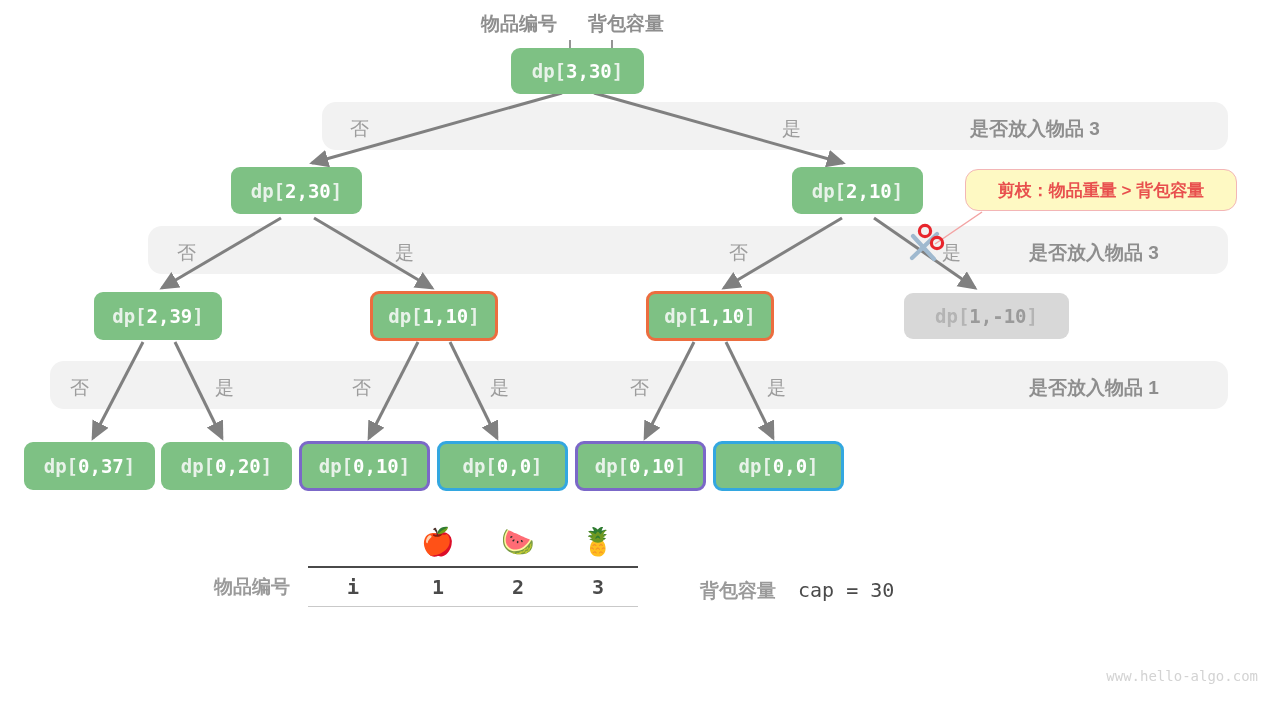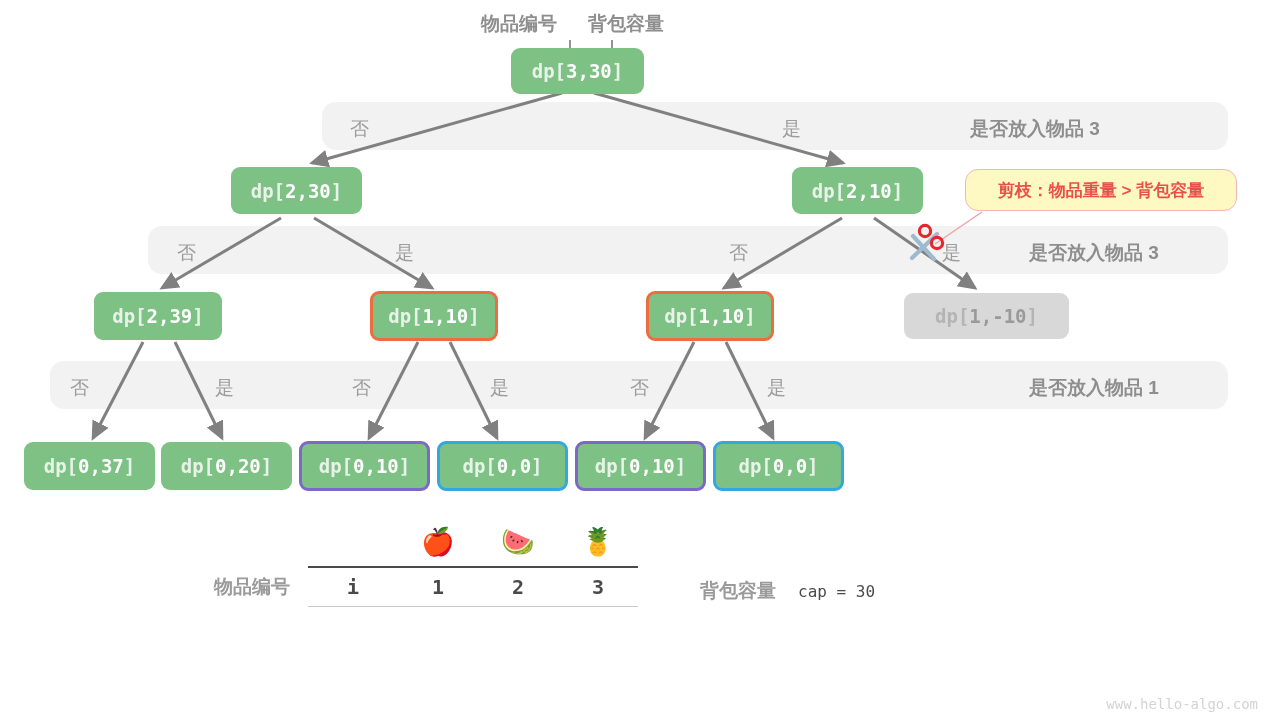--- a/index.html
+++ b/index.html
@@ -116,25 +116,25 @@
   .tbl tr.hdr-row td:not(.rowlab){border-top:2.4px solid #4a4a4a;border-bottom:1.4px solid #c9c9c9;}
   .tbl tr.last td:not(.rowlab){border-bottom:2.4px solid #4a4a4a;}
 
   .cap{
     position:absolute;
     z-index:5;
     white-space:nowrap;
     display:flex;align-items:baseline;gap:22px;
   }
   .cap .cl{font-weight:bold;font-size:19px;color:#9a9a9a;}
-  .cap .cv{font-family:"DejaVu Sans Mono", monospace;font-size:16px;color:#4a4a4a;}
+  .cap .cv{font-family:"DejaVu Sans Mono", monospace;font-size:20px;color:#4a4a4a;}
 
   .watermark{
     position:absolute;
-    right:22px;bottom:8px;
+    right:22px;bottom:36px;
     color:#d3d3d3;
     font-family:"DejaVu Sans Mono", monospace;
     font-size:14px;
     z-index:5;
   }
   svg.layer{position:absolute;left:0;top:0;width:1280px;height:720px;z-index:4;pointer-events:none;}
   svg.layer-top{z-index:8;}
 </style>
 </head>
 <body>

